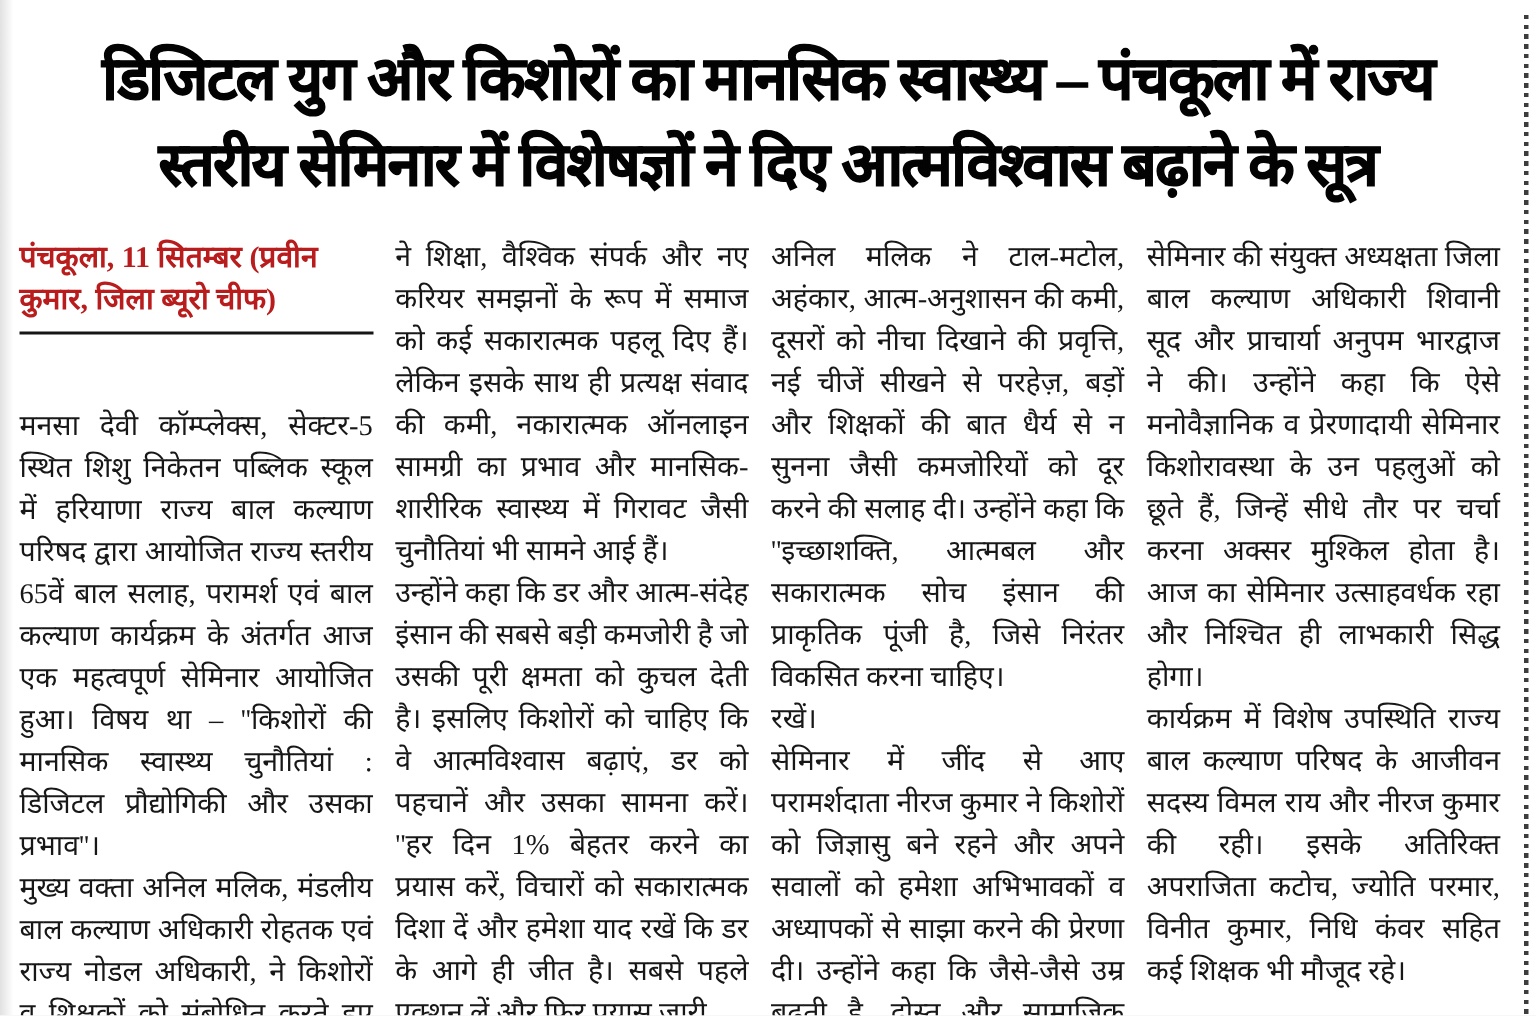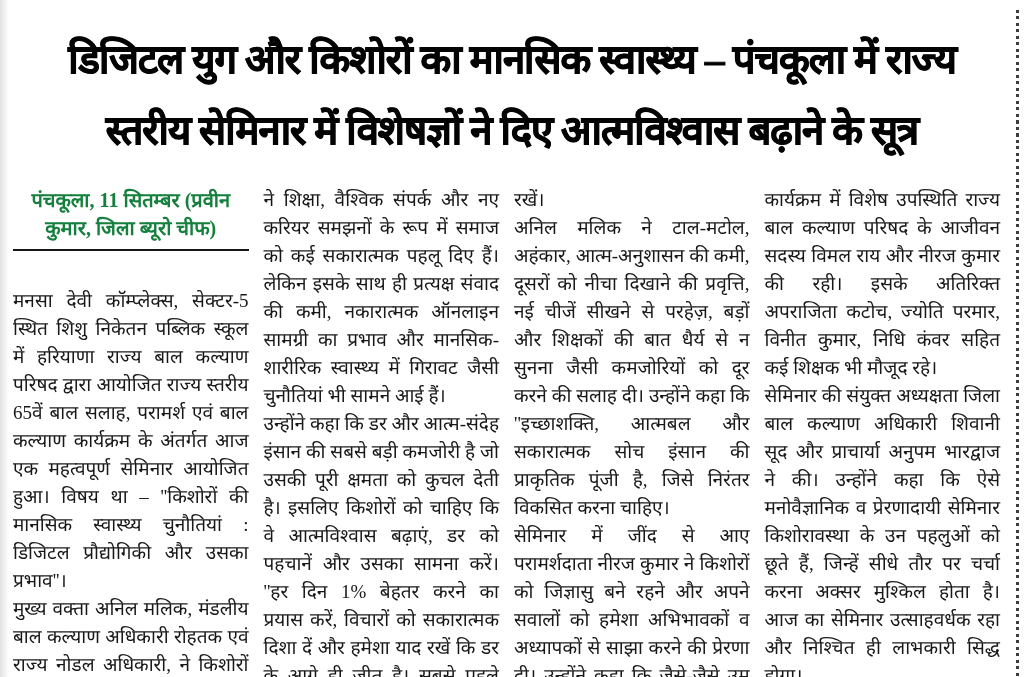--- a/index.html
+++ b/index.html
@@ -23,21 +23,21 @@
   }
   
   .dotted-rule {
     position: absolute; right: 5px; top: 10px; bottom: 0; width: 3px;
     background: repeating-linear-gradient(to bottom, #3d3d3d 0 3px, transparent 3px 6.5px);
   }
   .headline {
     margin: 24px 26px 10px 26px;
     text-align: center;
     font-size: 40px;
-    line-height: 71px;
+    line-height: 57px;
     font-weight: 900;
     color: #030303;
     letter-spacing: -1px;
     -webkit-text-stroke: 0.8px #030303;
   }
   .columns {
     display: flex;
     gap: 15px;
     padding: 10px 24px 0 13px;
     align-items: stretch;
@@ -46,25 +46,25 @@
     flex: 1 1 0;
     font-size: 19px;
     line-height: 28px;
     text-align: justify;
     color: #171717;
   }
   .dateline {
     font-weight: bold;
     font-size: 20px;
     line-height: 28px;
-    color: #15803d;
+    color: #b91c1c;
     border-bottom: 2px solid #161616;
     padding-bottom: 7px;
-    margin-bottom: 36px;
-    text-align: center;
+    margin-bottom: 48px;
+    text-align: left;
   }
   .col p { margin: 0; }
 </style>
 </head>
 <body>
 
 <div class="clipping">
   <div class="scan-edge-left"></div>
   <div class="dotted-rule"></div>
 
@@ -77,24 +77,24 @@
       <p>मनसा देवी कॉम्प्लेक्स, सेक्टर-5 स्थित शिशु निकेतन पब्लिक स्कूल में हरियाणा राज्य बाल कल्याण परिषद द्वारा आयोजित राज्य स्तरीय 65वें बाल सलाह, परामर्श एवं बाल कल्याण कार्यक्रम के अंतर्गत आज एक महत्वपूर्ण सेमिनार आयोजित हुआ। विषय था – ''किशोरों की मानसिक स्वास्थ्य चुनौतियां : डिजिटल प्रौद्योगिकी और उसका प्रभाव''।</p>
       <p>मुख्य वक्ता अनिल मलिक, मंडलीय बाल कल्याण अधिकारी रोहतक एवं राज्य नोडल अधिकारी, ने किशोरों व शिक्षकों को संबोधित करते हुए कहा कि डिजिटल युग</p>
     </div>
 
     <div class="col">
       <p>ने शिक्षा, वैश्विक संपर्क और नए करियर समझनों के रूप में समाज को कई सकारात्मक पहलू दिए हैं। लेकिन इसके साथ ही प्रत्यक्ष संवाद की कमी, नकारात्मक ऑनलाइन सामग्री का प्रभाव और मानसिक-शारीरिक स्वास्थ्य में गिरावट जैसी चुनौतियां भी सामने आई हैं।</p>
       <p>उन्होंने कहा कि डर और आत्म-संदेह इंसान की सबसे बड़ी कमजोरी है जो उसकी पूरी क्षमता को कुचल देती है। इसलिए किशोरों को चाहिए कि वे आत्मविश्वास बढ़ाएं, डर को पहचानें और उसका सामना करें। ''हर दिन 1% बेहतर करने का प्रयास करें, विचारों को सकारात्मक दिशा दें और हमेशा याद रखें कि डर के आगे ही जीत है। सबसे पहले एक्शन लें और फिर प्रयास जारी</p>
     </div>
 
     <div class="col">
+      <p>अनिल मलिक ने टाल-मटोल, अहंकार, आत्म-अनुशासन की कमी, दूसरों को नीचा दिखाने की प्रवृत्ति, नई चीजें सीखने से परहेज़, बड़ों और शिक्षकों की बात धैर्य से न सुनना जैसी कमजोरियों को दूर करने की सलाह दी। उन्होंने कहा कि ''इच्छाशक्ति, आत्मबल और सकारात्मक सोच इंसान की प्राकृतिक पूंजी है, जिसे निरंतर विकसित करना चाहिए।</p>
       <p>रखें।</p>
-      <p>अनिल मलिक ने टाल-मटोल, अहंकार, आत्म-अनुशासन की कमी, दूसरों को नीचा दिखाने की प्रवृत्ति, नई चीजें सीखने से परहेज़, बड़ों और शिक्षकों की बात धैर्य से न सुनना जैसी कमजोरियों को दूर करने की सलाह दी। उन्होंने कहा कि ''इच्छाशक्ति, आत्मबल और सकारात्मक सोच इंसान की प्राकृतिक पूंजी है, जिसे निरंतर विकसित करना चाहिए।</p>
       <p>सेमिनार में जींद से आए परामर्शदाता नीरज कुमार ने किशोरों को जिज्ञासु बने रहने और अपने सवालों को हमेशा अभिभावकों व अध्यापकों से साझा करने की प्रेरणा दी। उन्होंने कहा कि जैसे-जैसे उम्र बढ़ती है, दोस्त और सामाजिक वातावरण को</p>
     </div>
 
     <div class="col">
+      <p>सेमिनार की संयुक्त अध्यक्षता जिला बाल कल्याण अधिकारी शिवानी सूद और प्राचार्या अनुपम भारद्वाज ने की। उन्होंने कहा कि ऐसे मनोवैज्ञानिक व प्रेरणादायी सेमिनार किशोरावस्था के उन पहलुओं को छूते हैं, जिन्हें सीधे तौर पर चर्चा करना अक्सर मुश्किल होता है। आज का सेमिनार उत्साहवर्धक रहा और निश्चित ही लाभकारी सिद्ध होगा।</p>
       <p>कार्यक्रम में विशेष उपस्थिति राज्य बाल कल्याण परिषद के आजीवन सदस्य विमल राय और नीरज कुमार की रही। इसके अतिरिक्त अपराजिता कटोच, ज्योति परमार, विनीत कुमार, निधि कंवर सहित कई शिक्षक भी मौजूद रहे।</p>
-      <p>सेमिनार की संयुक्त अध्यक्षता जिला बाल कल्याण अधिकारी शिवानी सूद और प्राचार्या अनुपम भारद्वाज ने की। उन्होंने कहा कि ऐसे मनोवैज्ञानिक व प्रेरणादायी सेमिनार किशोरावस्था के उन पहलुओं को छूते हैं, जिन्हें सीधे तौर पर चर्चा करना अक्सर मुश्किल होता है। आज का सेमिनार उत्साहवर्धक रहा और निश्चित ही लाभकारी सिद्ध होगा।</p>
     </div>
 
   </div>
 </div>
 
 </body></html>

